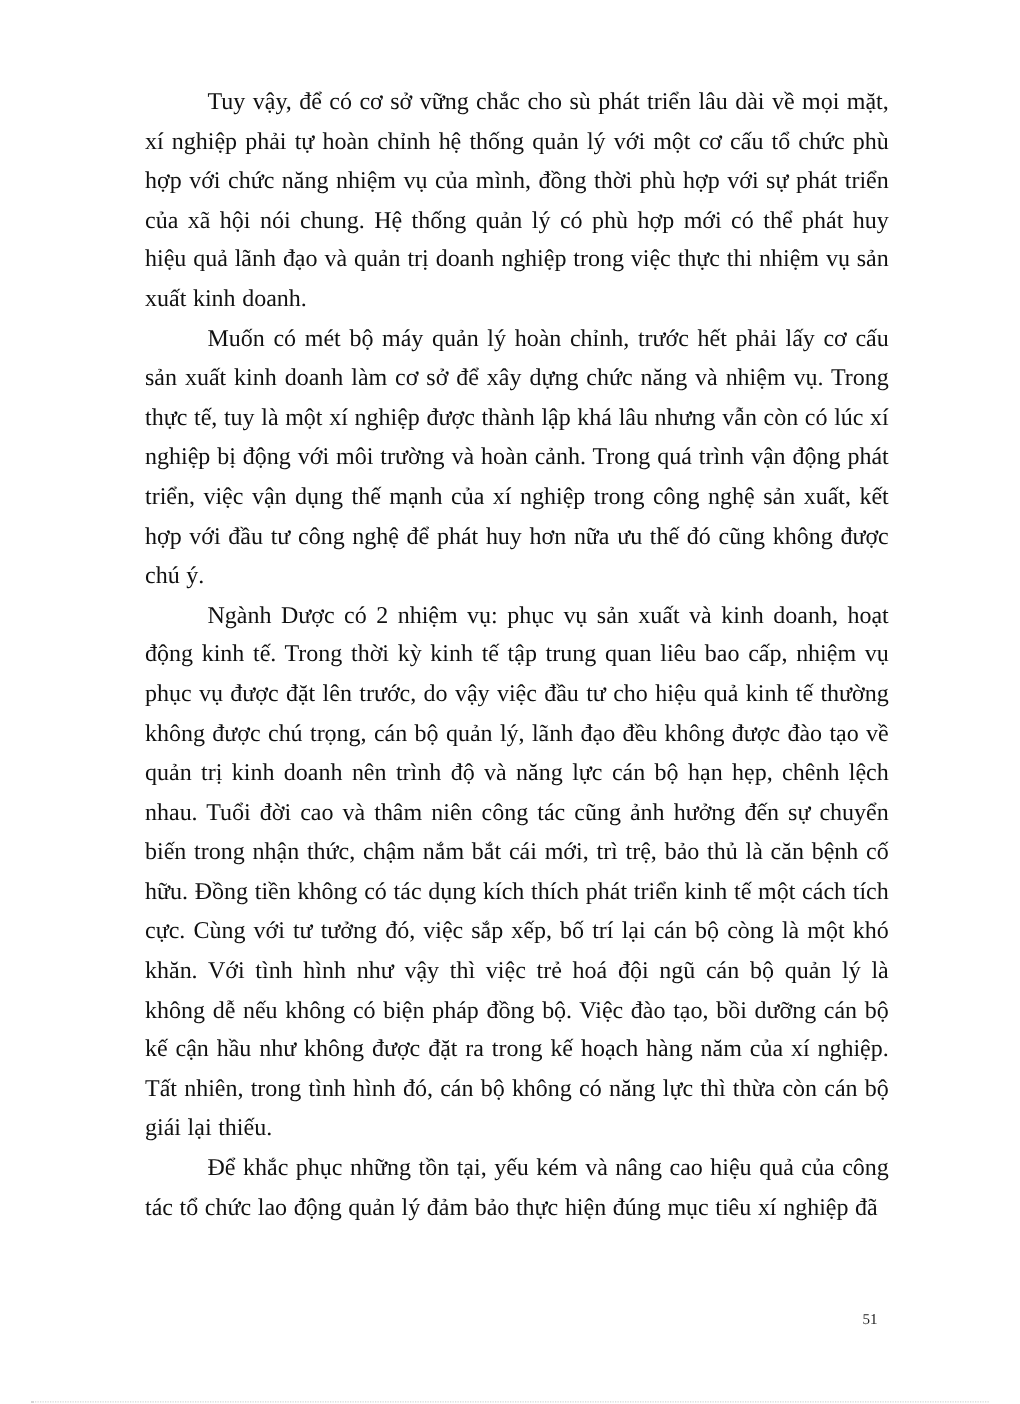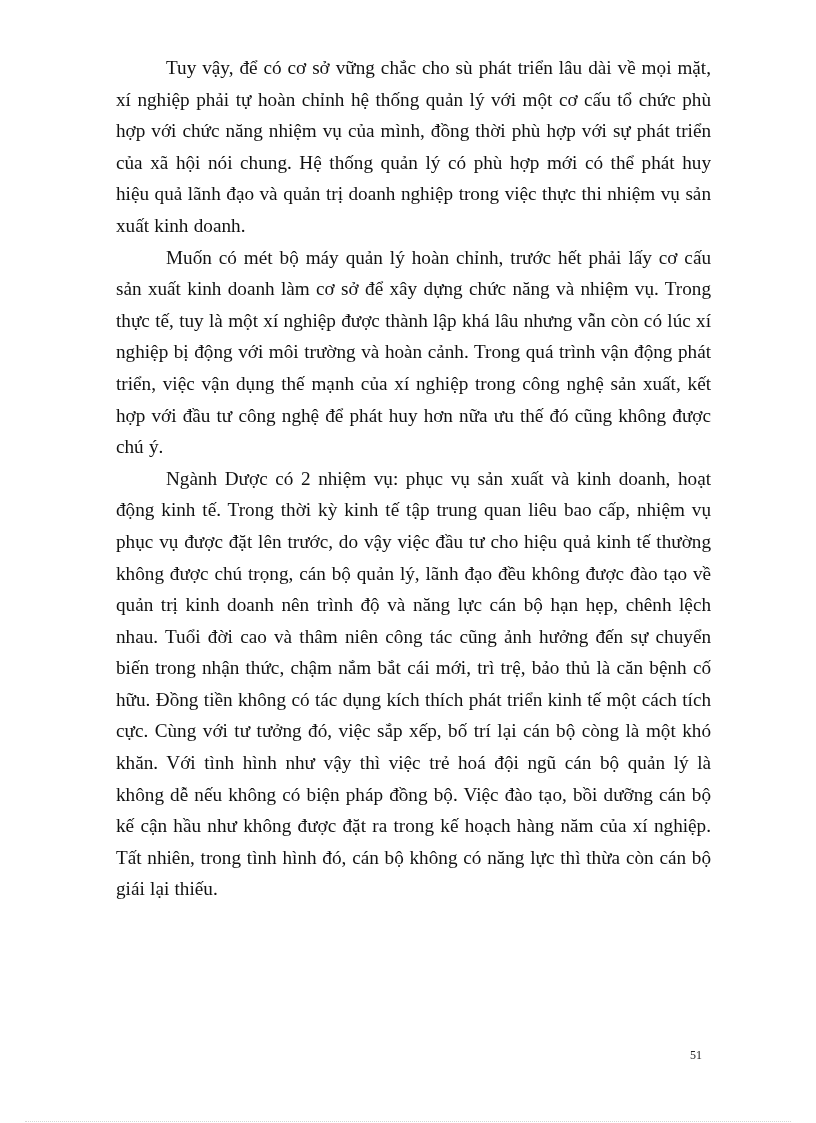--- a/index.html
+++ b/index.html
@@ -11,21 +11,21 @@
       width: 816px;
       height: 1123px;
       position: relative;
       overflow: hidden;
       font-family: "Liberation Serif", "DejaVu Serif", serif;
       color: #111111;
     }
     .page-body {
       position: absolute;
       left: 116px;
-      top: 52px;
+      top: 66px;
       width: 595px;
     }
     .para {
       margin: 0;
       font-size: 19.2px;
       line-height: 31.6px;
       text-align: justify;
       text-indent: 50px;
       word-spacing: 0.5px;
     }
@@ -45,17 +45,18 @@
       border-top: 1px dotted #d6d6d6;
     }
   </style>
 </head>
 <body>
 
 <div class="page-body">
   <p class="para">Tuy vậy, để có cơ sở vững chắc cho sù phát triển lâu dài về mọi mặt, xí nghiệp phải tự hoàn chỉnh hệ thống quản lý với một cơ cấu tổ chức phù hợp với chức năng nhiệm vụ của mình, đồng thời phù hợp với sự phát triển của xã hội nói chung. Hệ thống quản lý có phù hợp mới có thể phát huy hiệu quả lãnh đạo và quản trị doanh nghiệp trong việc thực thi nhiệm vụ sản xuất kinh doanh.</p>
   <p class="para">Muốn có mét bộ máy quản lý hoàn chỉnh, trước hết phải lấy cơ cấu sản xuất kinh doanh làm cơ sở để xây dựng chức năng và nhiệm vụ. Trong thực tế, tuy là một xí nghiệp được thành lập khá lâu nhưng vẫn còn có lúc xí nghiệp bị động với môi trường và hoàn cảnh. Trong quá trình vận động phát triển, việc vận dụng thế mạnh của xí nghiệp trong công nghệ sản xuất, kết hợp với đầu tư công nghệ để phát huy hơn nữa ưu thế đó cũng không được chú ý.</p>
   <p class="para">Ngành Dược có 2 nhiệm vụ: phục vụ sản xuất và kinh doanh, hoạt động kinh tế. Trong thời kỳ kinh tế tập trung quan liêu bao cấp, nhiệm vụ phục vụ được đặt lên trước, do vậy việc đầu tư cho hiệu quả kinh tế thường không được chú trọng, cán bộ quản lý, lãnh đạo đều không được đào tạo về quản trị kinh doanh nên trình độ và năng lực cán bộ hạn hẹp, chênh lệch nhau. Tuổi đời cao và thâm niên công tác cũng ảnh hưởng đến sự chuyển biến trong nhận thức, chậm nắm bắt cái mới, trì trệ, bảo thủ là căn bệnh cố hữu. Đồng tiền không có tác dụng kích thích phát triển kinh tế một cách tích cực. Cùng với tư tưởng đó, việc sắp xếp, bố trí lại cán bộ còng là một khó khăn. Với tình hình như vậy thì việc trẻ hoá đội ngũ cán bộ quản lý là không dễ nếu không có biện pháp đồng bộ. Việc đào tạo, bồi dưỡng cán bộ kế cận hầu như không được đặt ra trong kế hoạch hàng năm của xí nghiệp. Tất nhiên, trong tình hình đó, cán bộ không có năng lực thì thừa còn cán bộ giái lại thiếu.</p>
+  <p class="para">Để khắc phục những tồn tại, yếu kém và nâng cao hiệu quả của công tác tổ chức lao động quản lý đảm bảo thực hiện đúng mục tiêu xí nghiệp đã</p>
 </div>
 
 <div class="page-number">51</div>
 
 <div class="page-edge"></div>
 
 </body></html>

